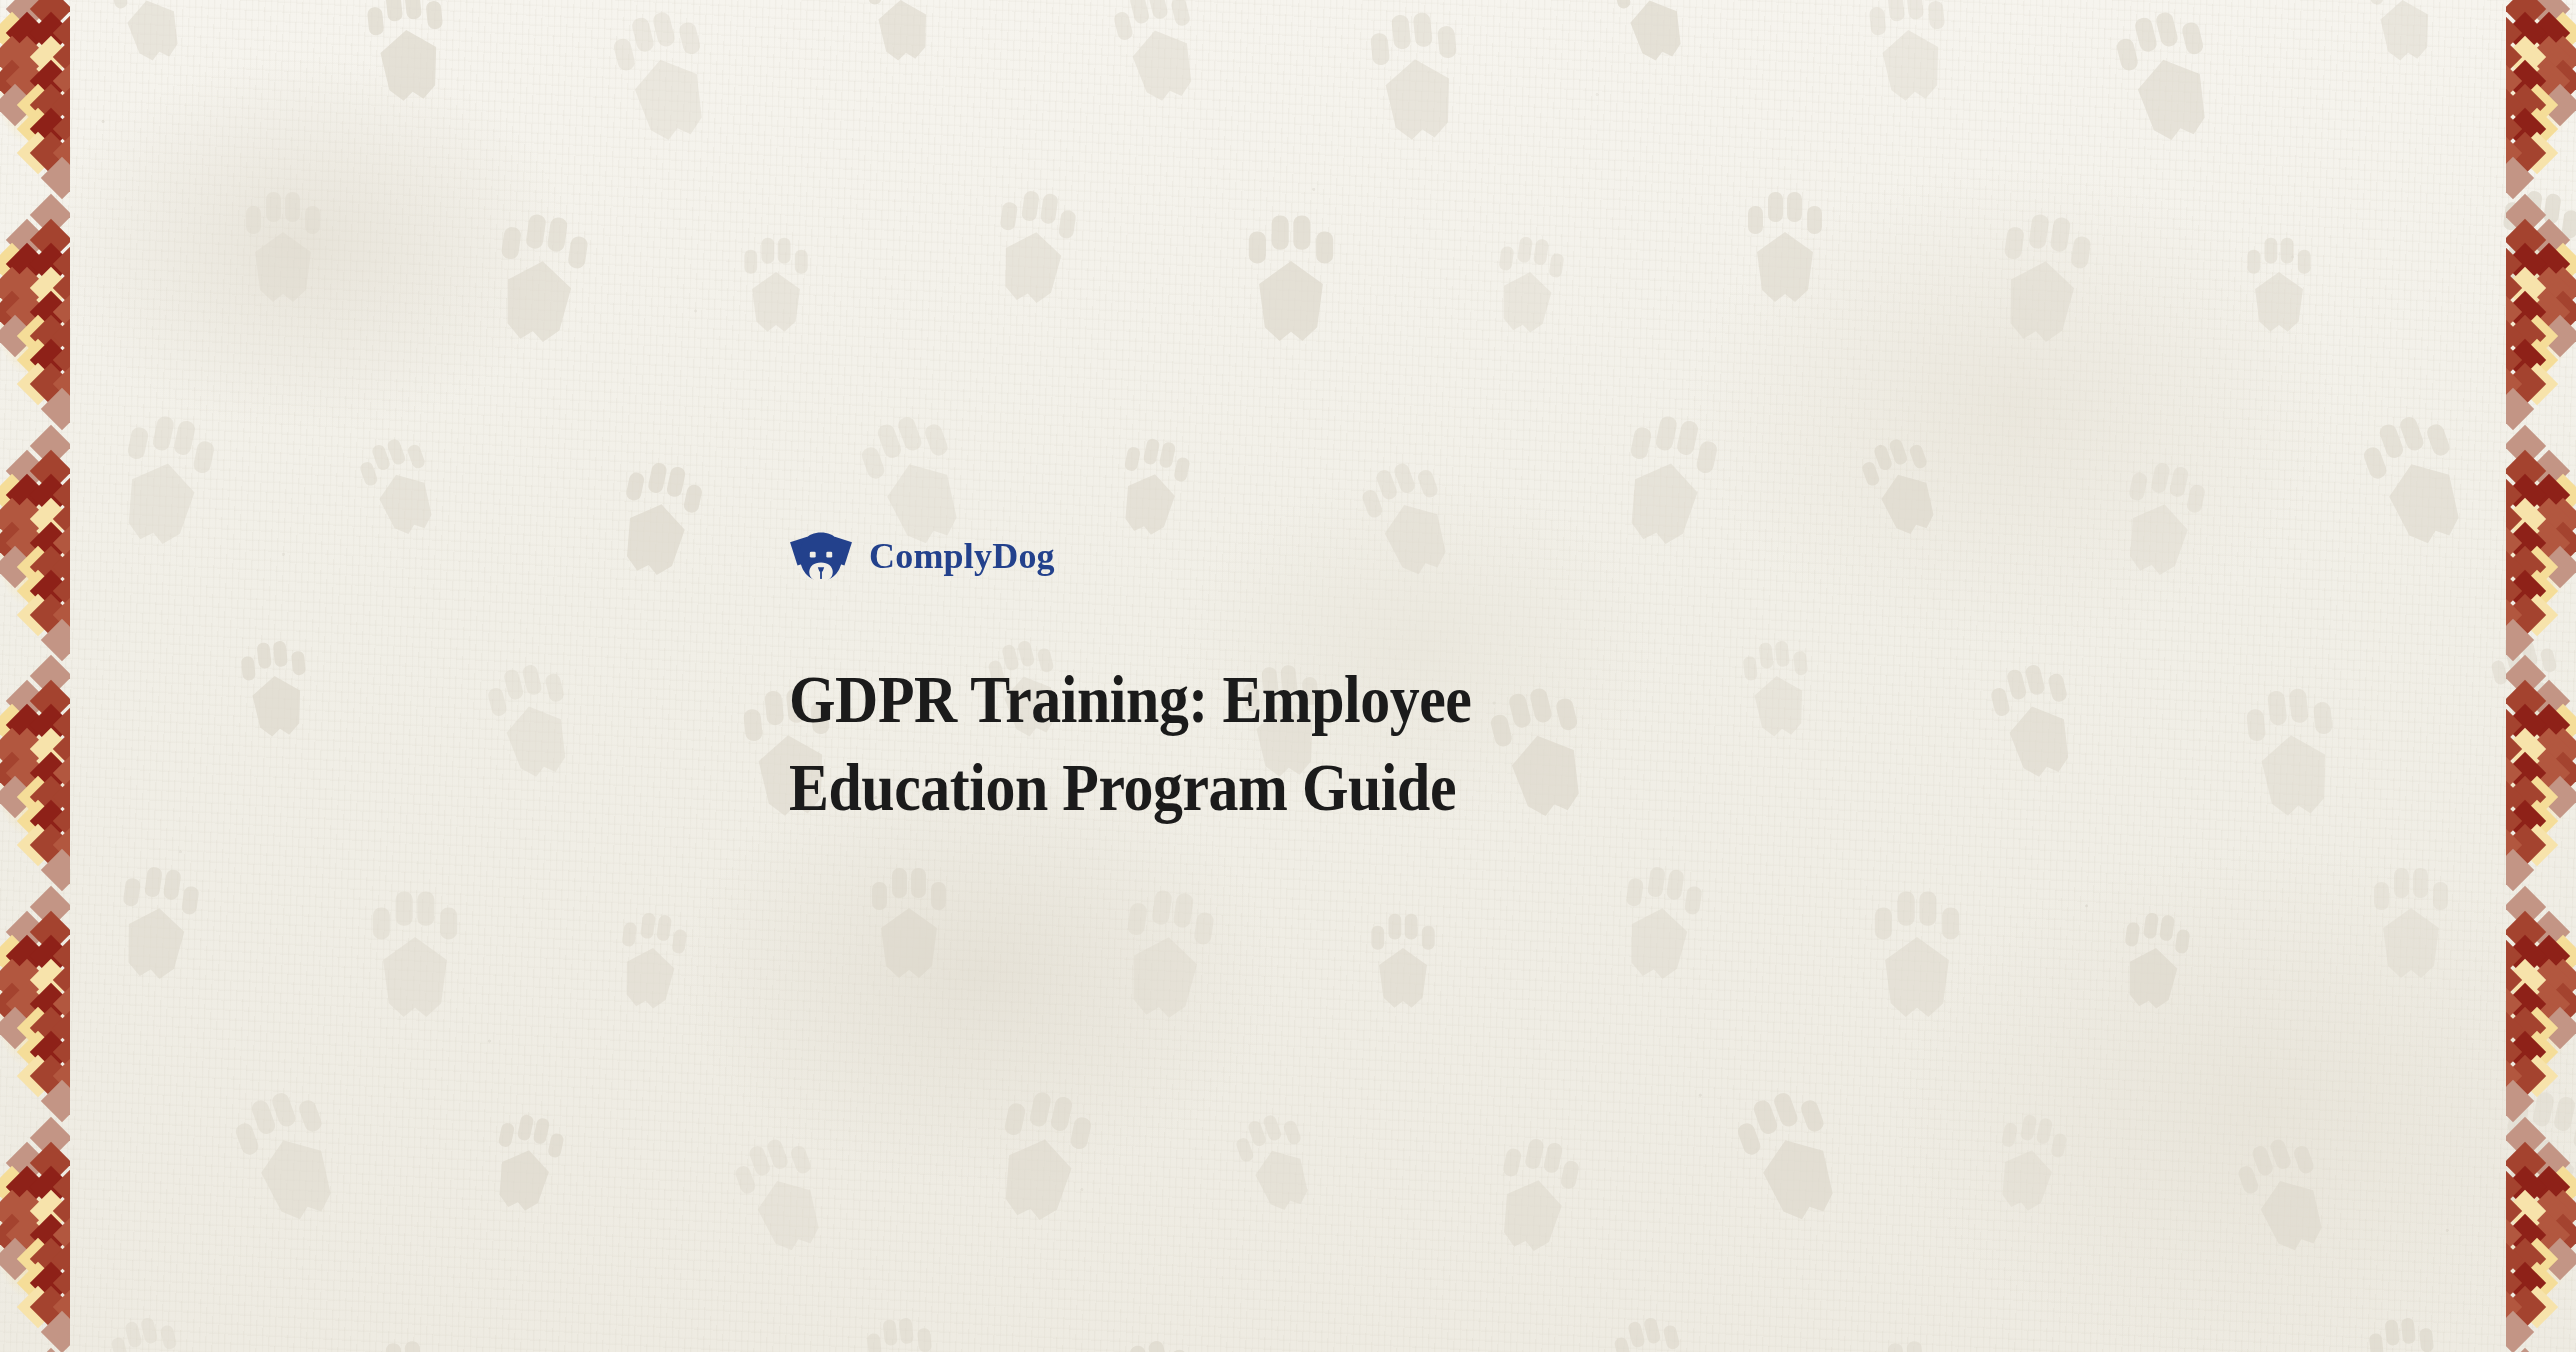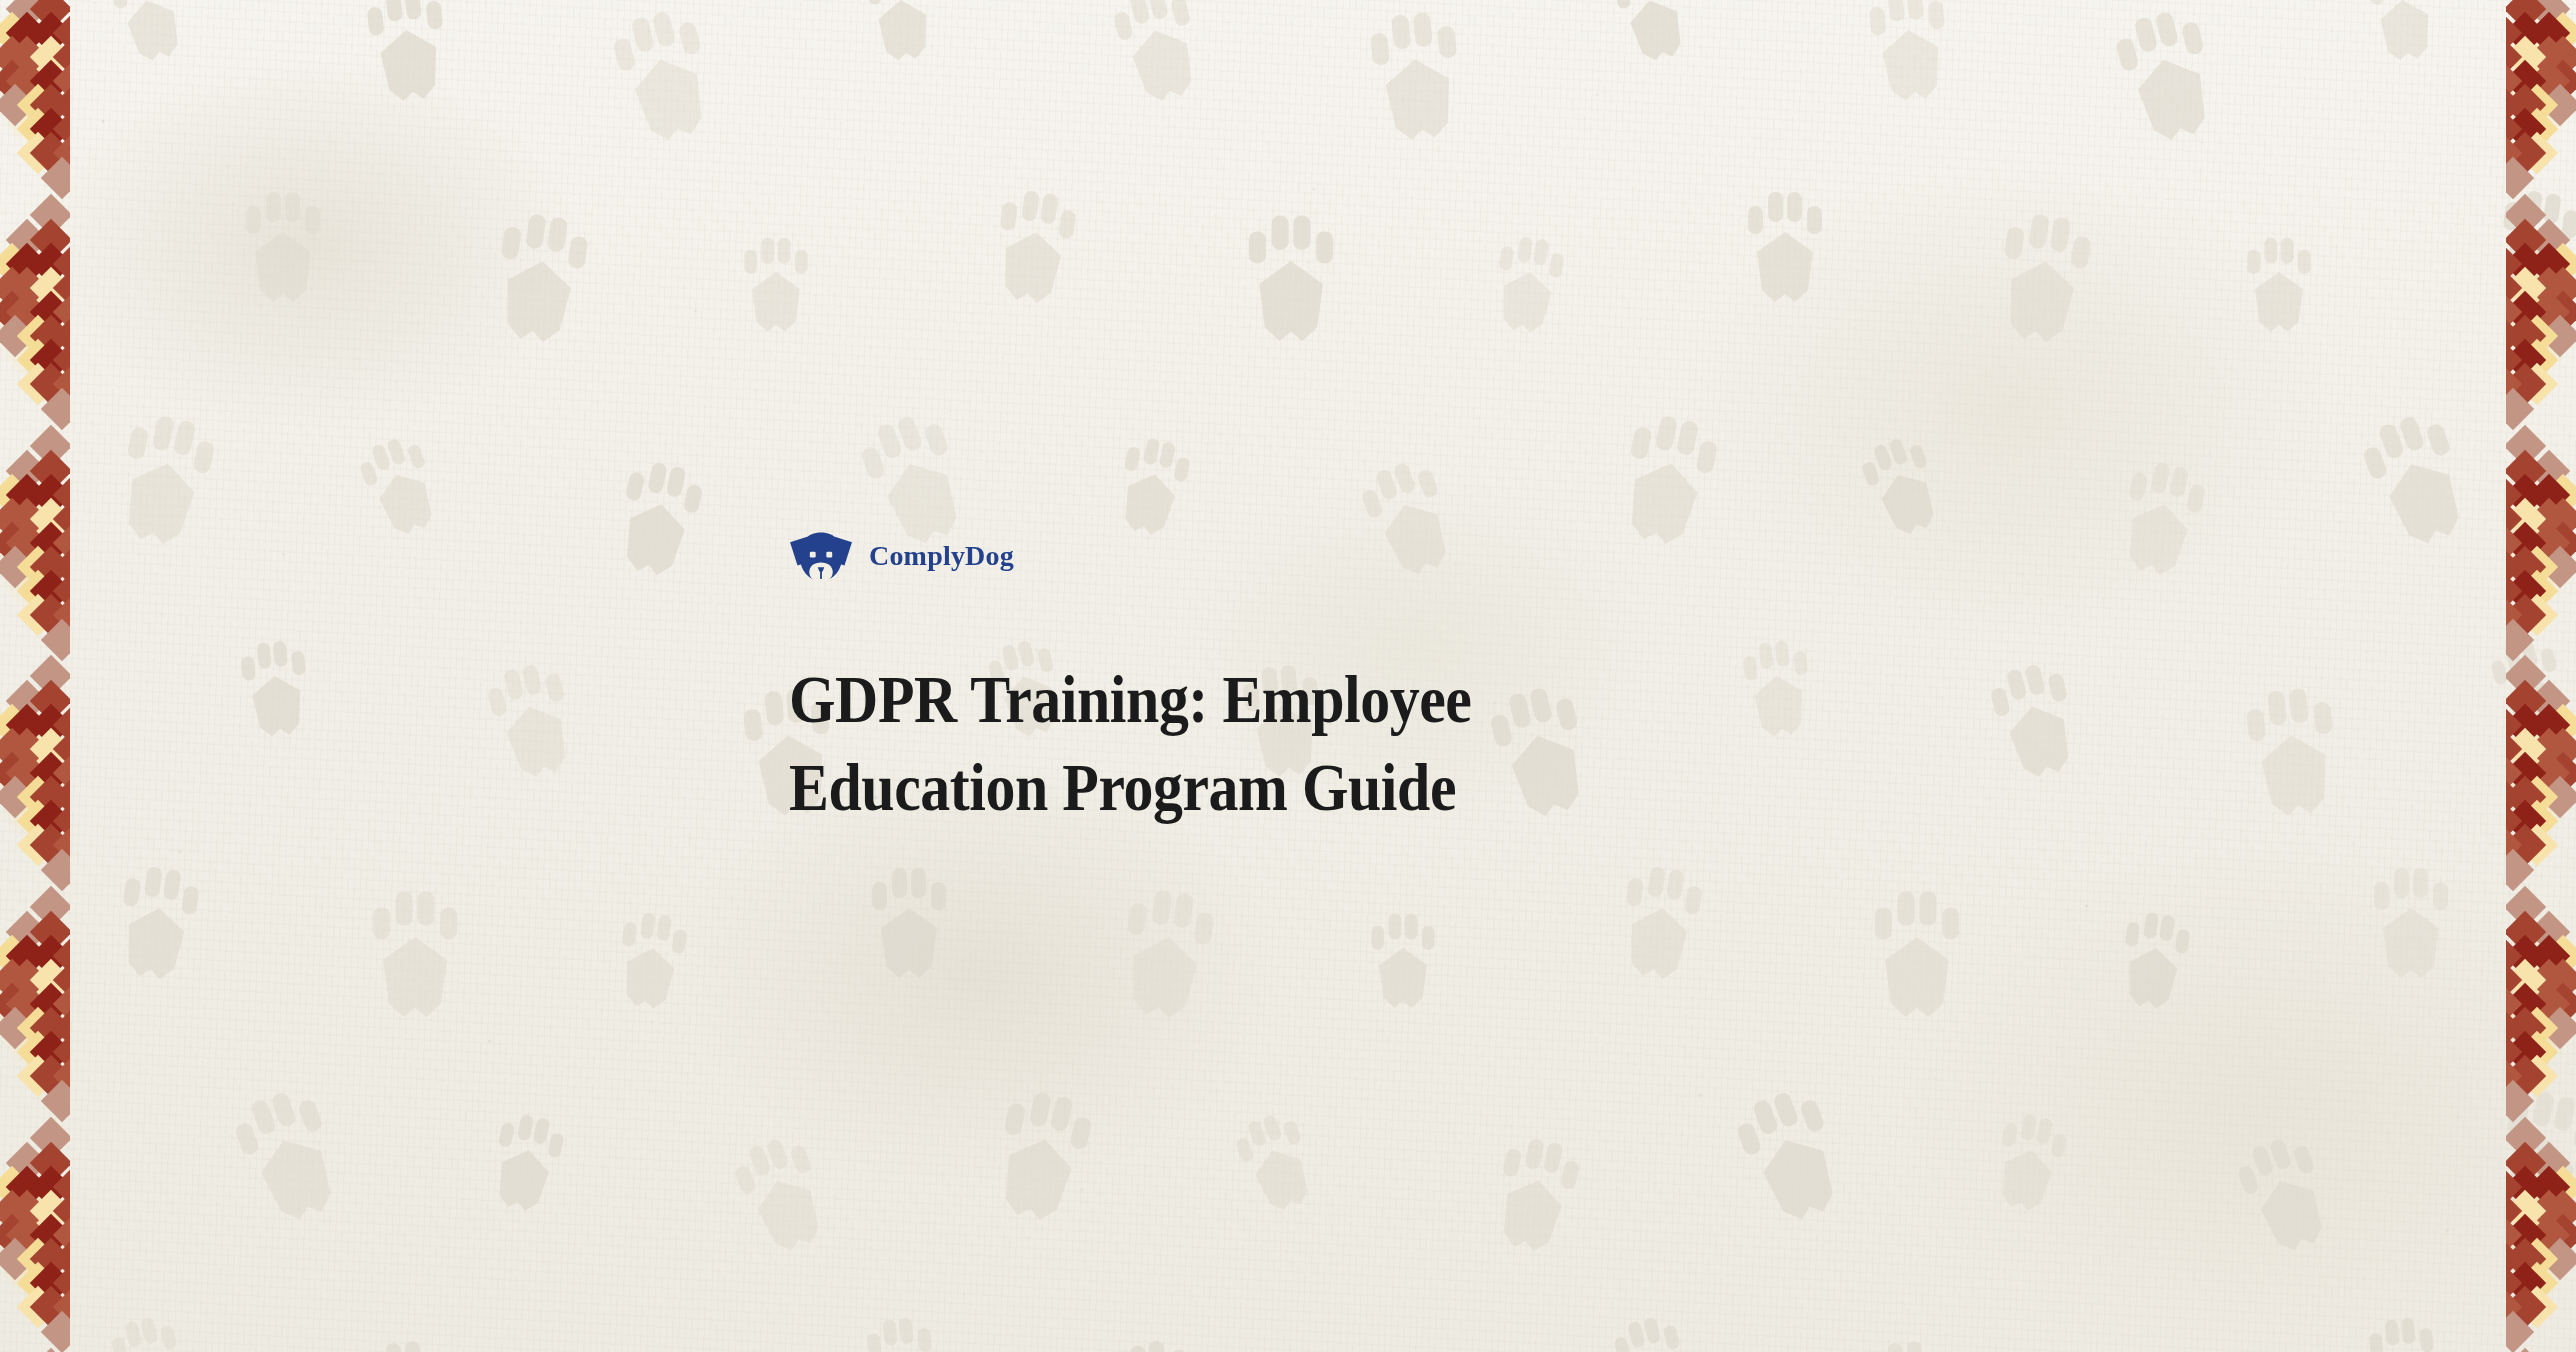--- a/index.html
+++ b/index.html
@@ -119,21 +119,21 @@
     display: flex;
     align-items: center;
     gap: 16px;
     height: 59px;
   }
   .logo-mark { width: 64px; height: 52px; flex: 0 0 auto; }
   .logo-mark svg { display: block; width: 64px; height: 52px; }
   .logo-text {
     font-family: "Liberation Serif", serif;
     font-weight: 700;
-    font-size: 28px;
+    font-size: 36px;
     letter-spacing: 0.2px;
     color: #23418c;
     line-height: 1;
     white-space: nowrap;
   }
   .deck-title {
     margin-top: 70px;
     font-family: "Liberation Serif", serif;
     font-weight: 700;
     font-size: 68px;

